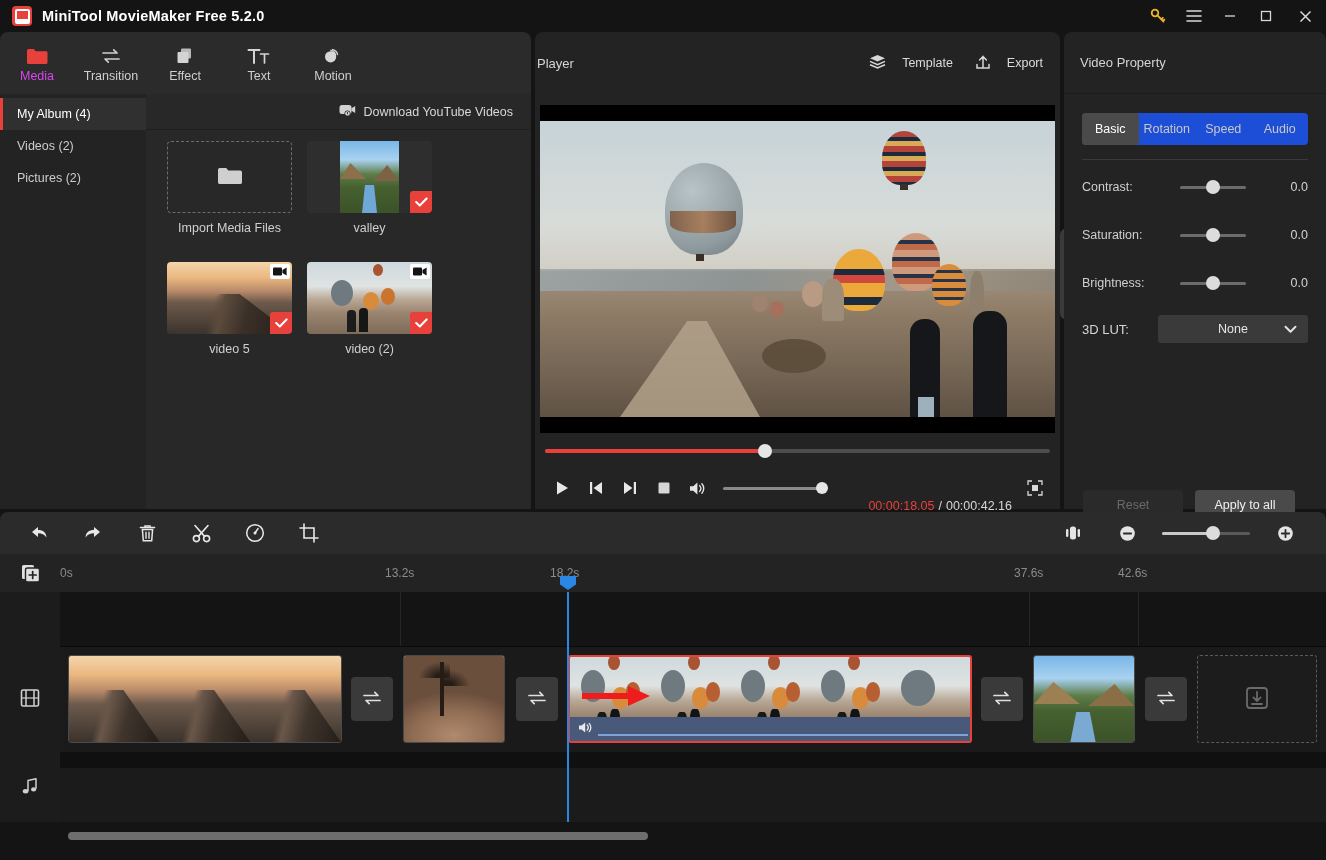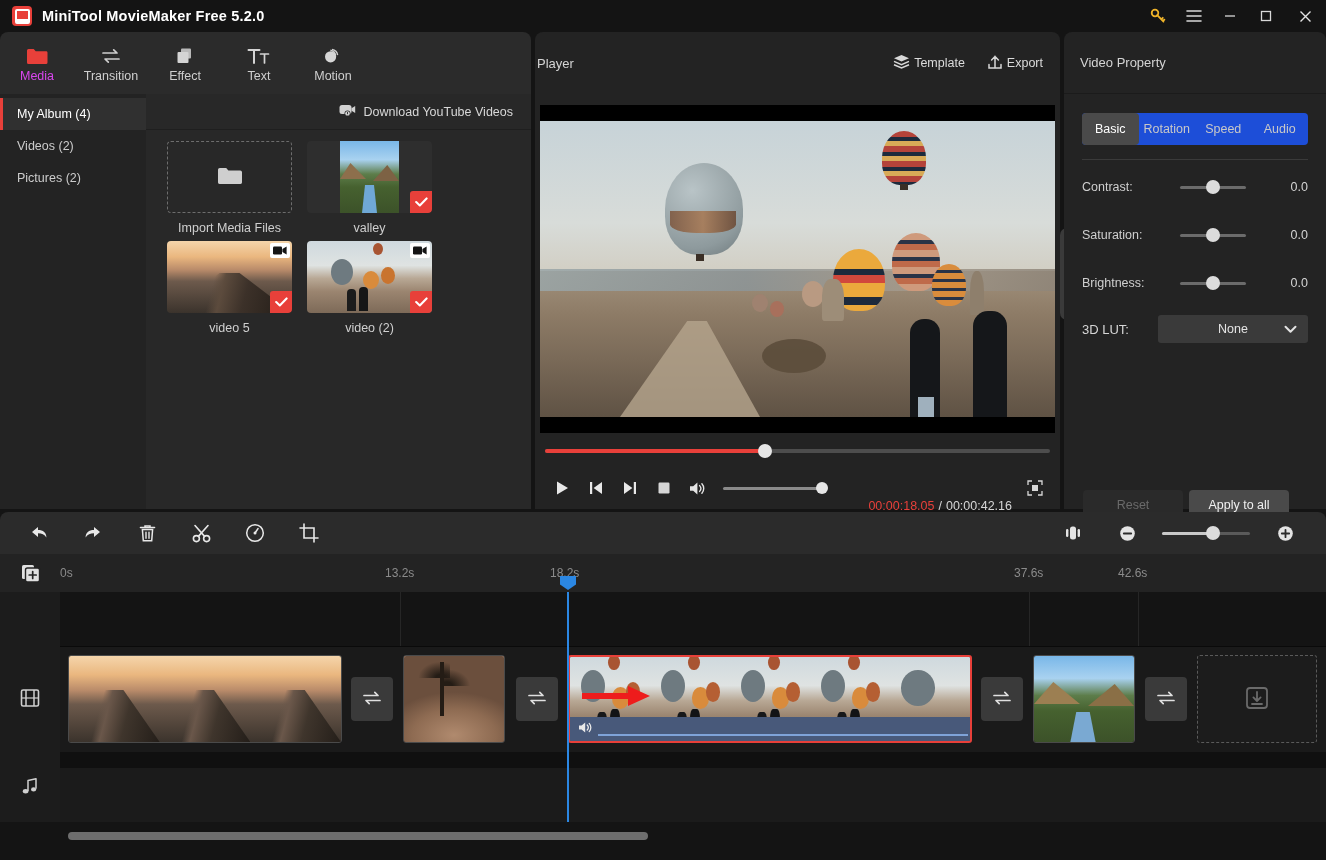--- a/index.html
+++ b/index.html
@@ -33,21 +33,21 @@
   .tab.active .tico svg { fill:#e8403a; }
 
   
   .mediapanel { position:absolute; left:0; top:94px; width:531px; height:415px; background:#232323; display:flex; }
   .albumlist { width:146px; height:415px; background:#232323; padding-top:4px; }
   .album-item { height:32px; display:flex; align-items:center; padding-left:17px; font-size:12.5px; color:#cccccc; position:relative; }
   .album-item.active { background:#303030; color:#ffffff; }
   .album-item.active:before { content:""; position:absolute; left:0; top:0; width:3px; height:32px; background:#e8403a; }
   .medialist { flex:1; height:415px; background:#282828; position:relative; }
   .media-head { height:36px; display:flex; align-items:center; justify-content:flex-end; padding-right:18px; gap:8px; color:#d8d8d8; font-size:12.5px; border-bottom:1px solid #1f1f1f; }
-  .media-grid { padding:11px 0 0 21px; display:flex; flex-wrap:wrap; gap:6px 15px; }
+  .media-grid { padding:11px 0 0 21px; display:flex; flex-wrap:wrap; gap:27px 15px; }
   .mcell { width:125px; }
   .mthumb { width:125px; height:72px; border-radius:4px; position:relative; overflow:hidden; background:#2e2e2e; }
   .mthumb.dashed { border:1px dashed #6d6d6d; display:flex; align-items:center; justify-content:center; background:transparent; }
   .mlabel { text-align:center; font-size:12.5px; color:#cfcfcf; margin-top:8px; }
   .chk { position:absolute; right:0; bottom:0; width:22px; height:22px; background:#e8403a; border-radius:3px 0 3px 0; display:flex; align-items:center; justify-content:center; }
   .vbadge { position:absolute; right:2px; top:2px; width:20px; height:15px; background:#fff; border-radius:2px; display:flex; align-items:center; justify-content:center; }
 
   
   .img { position:absolute; inset:0; }
   .img-beach { background:
@@ -59,21 +59,21 @@
       linear-gradient(#f5d5ab 0%, #eab77f 22%, #b98b6a 40%, #6d5a4c 56%, #3b332c 100%); }
   .img-balloon { background:
       linear-gradient(#cfd9de 0%, #dfe3e2 34%, #b8a895 52%, #9b8570 70%, #7d6a58 100%); }
   .sh { position:absolute; border-radius:50%; }
 
   
   .player { position:absolute; left:535px; top:32px; width:525px; height:477px; background:#232323; border-radius:8px 8px 0 0; }
   .player-head { height:62px; display:flex; align-items:center; padding:0 17px 0 2px; }
   .player-title { font-size:13px; color:#d4d4d4; }
   .player-actions { margin-left:auto; display:flex; align-items:center; gap:22px; }
-  .pact { display:flex; align-items:center; gap:4px; font-size:12.5px; color:#dcdcdc; }
+  .pact { display:flex; align-items:center; gap:16px; font-size:12.5px; color:#dcdcdc; }
   .stage { position:absolute; left:5px; top:73px; width:515px; height:328px; background:#000; }
   .stage .vidimg { position:absolute; left:0; top:16px; width:515px; height:296px; overflow:hidden; background:
       linear-gradient(#c9d4d8 0%, #d7dcda 30%, #c9c4b6 48%, #a59684 58%, #8b7a68 70%, #6e5f50 100%); }
   .pbar-wrap { position:absolute; left:0; top:404px; width:525px; height:30px; display:flex; align-items:center; padding:0 10px; }
   .pbar { position:relative; width:505px; height:4px; background:#4d4d4d; border-radius:2px; }
   .pbar-fill { position:absolute; left:0; top:0; height:4px; width:43.5%; background:#e8403a; border-radius:2px; }
   .pbar-knob { position:absolute; left:43.5%; top:-5px; width:14px; height:14px; margin-left:-7px; border-radius:50%; background:#e6e6e6; }
   .pctrl { position:absolute; left:0; top:435px; width:525px; height:42px; display:flex; align-items:center; padding:0 10px; gap:0; }
   .pbtn { width:34px; height:34px; display:flex; align-items:center; justify-content:center; color:#e2e2e2; }
   .volbar { position:relative; width:100px; height:3px; background:#8a8a8a; border-radius:2px; margin-left:8px; }
@@ -95,21 +95,21 @@
   .ptab.active { background:#4a4a4a; color:#ffffff; }
   .prop-sep { margin:14px 18px 0 18px; height:1px; background:#3a3a3a; }
   .prow { display:flex; align-items:center; height:22px; margin:16px 0 0 0; padding:0 18px; }
   .prow .plab { width:82px; font-size:12.5px; color:#cfcfcf; }
   .sl { position:relative; width:66px; height:3px; background:#6b6b6b; border-radius:2px; margin-left:16px; }
   .sl-knob { position:absolute; left:50%; top:-5.5px; margin-left:-7px; width:14px; height:14px; border-radius:50%; background:#dcdcdc; }
   .pval { margin-left:auto; font-size:12.5px; color:#d4d4d4; }
   .lutrow { display:flex; align-items:center; height:28px; margin-top:21px; padding:0 18px; }
   .lutsel { margin-left:auto; width:150px; height:28px; background:#3a3a3a; border-radius:3px; display:flex; align-items:center; justify-content:center; position:relative; font-size:12.5px; color:#e4e4e4; }
   .lutsel .chev { position:absolute; right:11px; top:8px; }
-  .propbtns { position:absolute; left:0; top:458px; width:262px; display:flex; gap:6px; padding:0 19px; }
+  .propbtns { position:absolute; left:0; top:458px; width:262px; display:flex; gap:12px; padding:0 19px; }
   .pbtn2 { width:100px; height:30px; border-radius:4px; display:flex; align-items:center; justify-content:center; font-size:12.5px; }
   .pbtn2.dis { background:#2a2a2a; color:#6a6a6a; }
   .pbtn2.en { background:#4a4a4a; color:#f0f0f0; }
 
   
   .edittools { position:absolute; left:0; top:512px; width:1326px; height:42px; background:#2b2b2b; border-radius:8px 8px 0 0; display:flex; align-items:center; }
   .etb { width:54px; height:42px; display:flex; align-items:center; justify-content:center; color:#e8e8e8; }
   .etb:first-child { margin-left:12px; }
   .zoomgrp { margin-left:auto; display:flex; align-items:center; gap:0; padding-right:14px; }
   .zbar { position:relative; width:88px; height:3px; background:#5a5a5a; border-radius:2px; margin:0 8px; }

